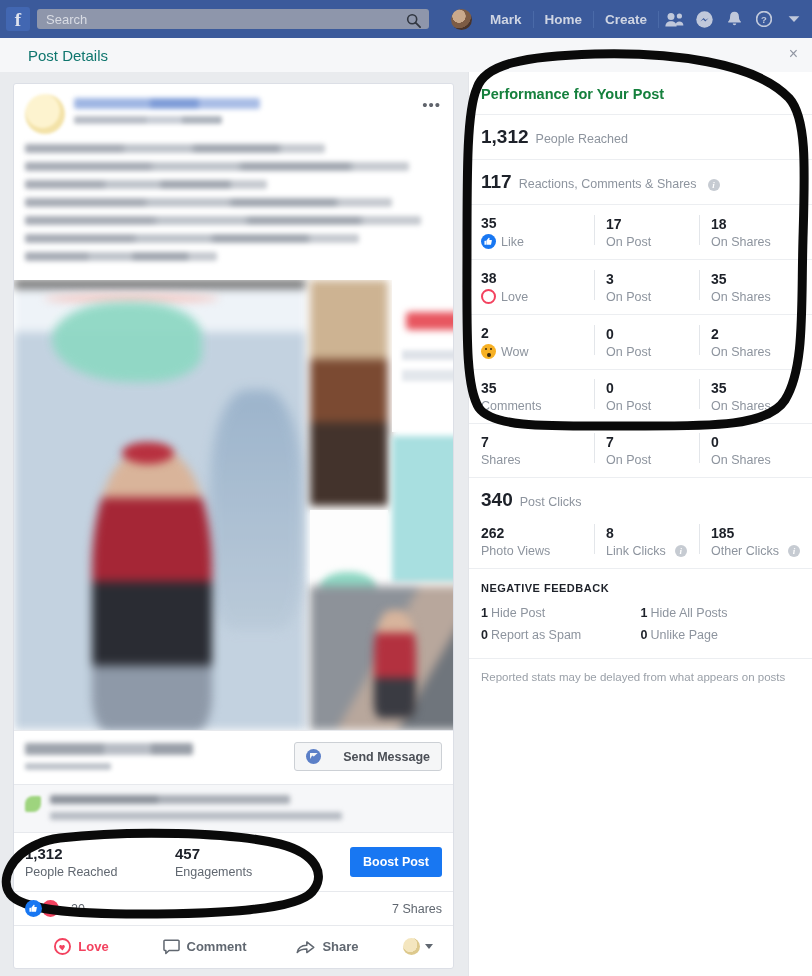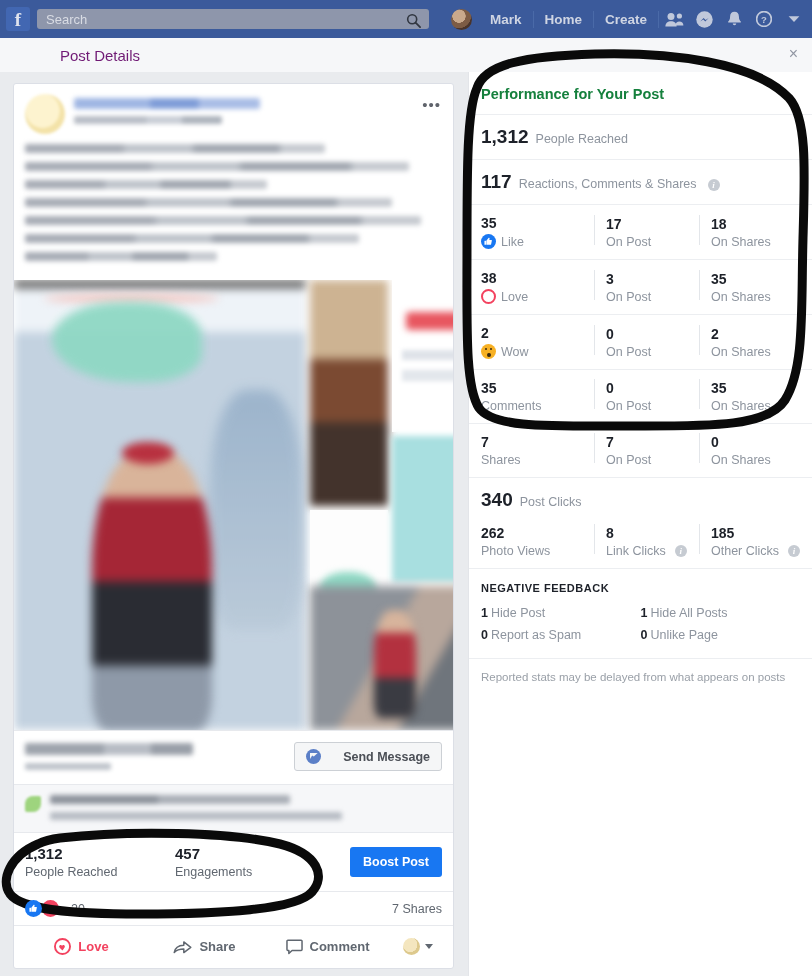--- a/index.html
+++ b/index.html
@@ -46,21 +46,21 @@
   }
   .nav-sep { width: 1px; height: 17px; background: #4a6aa8; }
   .nav-ic { width: 30px; display: flex; align-items: center; justify-content: center; cursor: pointer; }
   .nav-ic svg { opacity: .9; }
 
   
   .title-row {
     position: absolute; top: 38px; left: 0; width: 812px; height: 34px;
     background: #f6f7f9; display: flex; align-items: center;
   }
-  .page-title { font-size: 15px; color: #701a75; padding-left: 28px; margin-left: 32px; }
+  .page-title { font-size: 15px; color: #0f766e; padding-left: 28px; }
   .close-x {
     position: absolute; right: 14px; top: 8px;
     font-size: 16px; color: #9197a3; cursor: pointer; line-height: 1;
   }
 
   
   .left-col {
     position: absolute; left: 0; top: 72px; width: 468px; height: 904px;
     background: #e9ebee; padding: 11px 14px 0 13px; overflow: hidden;
   }
@@ -365,30 +365,30 @@
 
       <div class="actions">
         <div class="act love">
           <svg width="17" height="17" viewBox="0 0 18 18">
             <circle cx="9" cy="9" r="8" fill="none" stroke="#f3425f" stroke-width="2"></circle>
             <path d="M9 13.2 6 10.4c-.9-.9-.6-2.5.6-2.9.8-.2 1.6.1 1.9.8.3-.7 1.1-1 1.9-.8 1.2.4 1.5 2 .6 2.9z" fill="#f3425f"></path>
           </svg>
           <span>Love</span>
         </div>
         <div class="act">
+          <svg width="17" height="16" viewBox="0 0 18 17">
+            <path d="M2 1.2h14c.6 0 1 .4 1 1v9c0 .6-.4 1-1 1H6.4L3 15.4V12.2H2c-.6 0-1-.4-1-1v-9c0-.6.4-1 1-1z" fill="none" stroke="#606770" stroke-width="1.6" stroke-linejoin="round"></path>
+          </svg>
+          <span>Comment</span>
+        </div>
+        <div class="act">
           <svg width="19" height="16" viewBox="0 0 20 17">
             <path d="M1.2 14.4C2 9.4 5.6 6.9 11.4 6.7V3.1L18.8 8.8l-7.4 5.6v-3.7C6.9 10.7 3.6 11.8 1.2 14.4z" fill="none" stroke="#606770" stroke-width="1.6" stroke-linejoin="round"></path>
           </svg>
           <span>Share</span>
-        </div>
-        <div class="act">
-          <svg width="17" height="16" viewBox="0 0 18 17">
-            <path d="M2 1.2h14c.6 0 1 .4 1 1v9c0 .6-.4 1-1 1H6.4L3 15.4V12.2H2c-.6 0-1-.4-1-1v-9c0-.6.4-1 1-1z" fill="none" stroke="#606770" stroke-width="1.6" stroke-linejoin="round"></path>
-          </svg>
-          <span>Comment</span>
         </div>
         <div class="act-end">
           <span class="mini-av"></span>
           <span class="caret-dn"></span>
         </div>
       </div>
 
     </div>
   </div>
 

